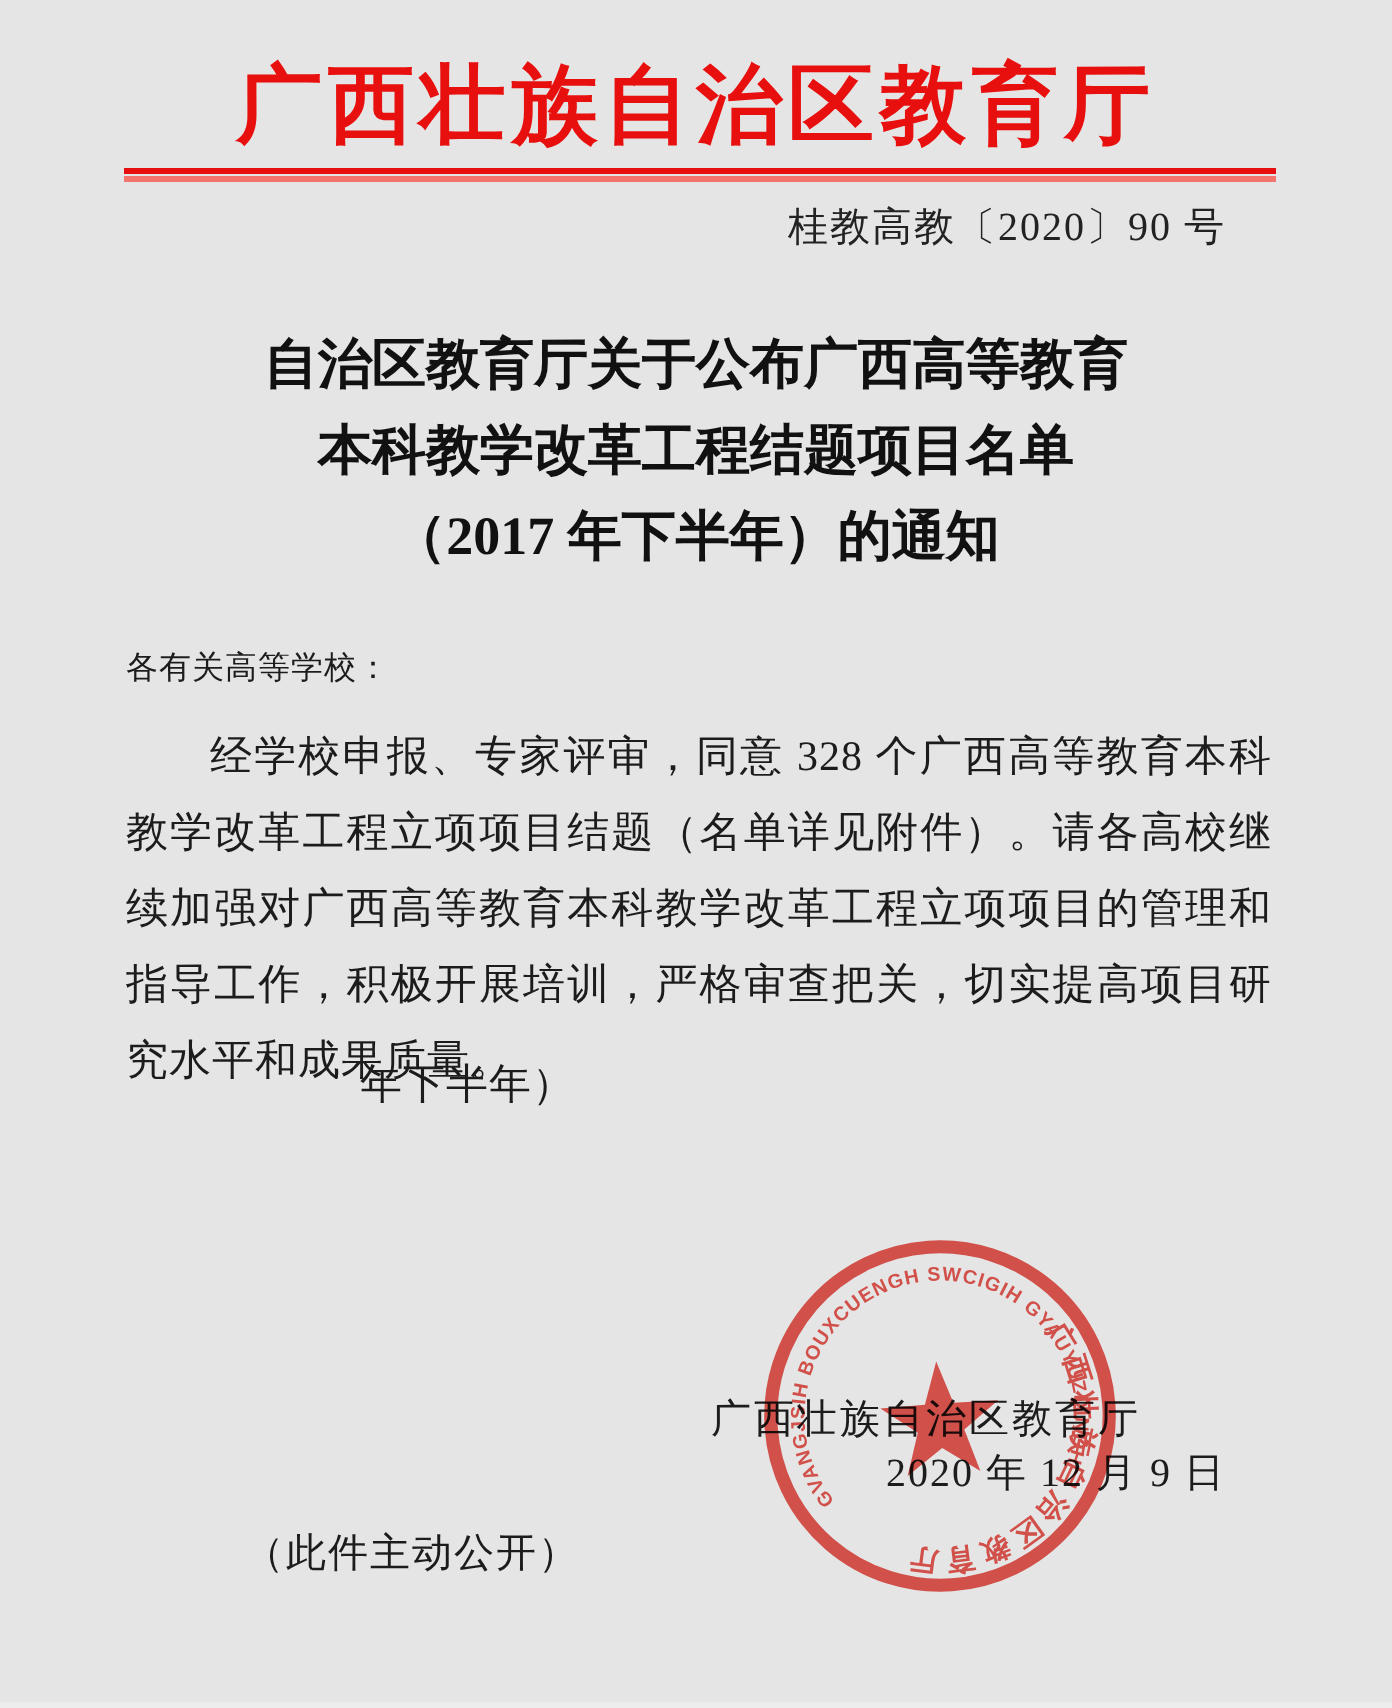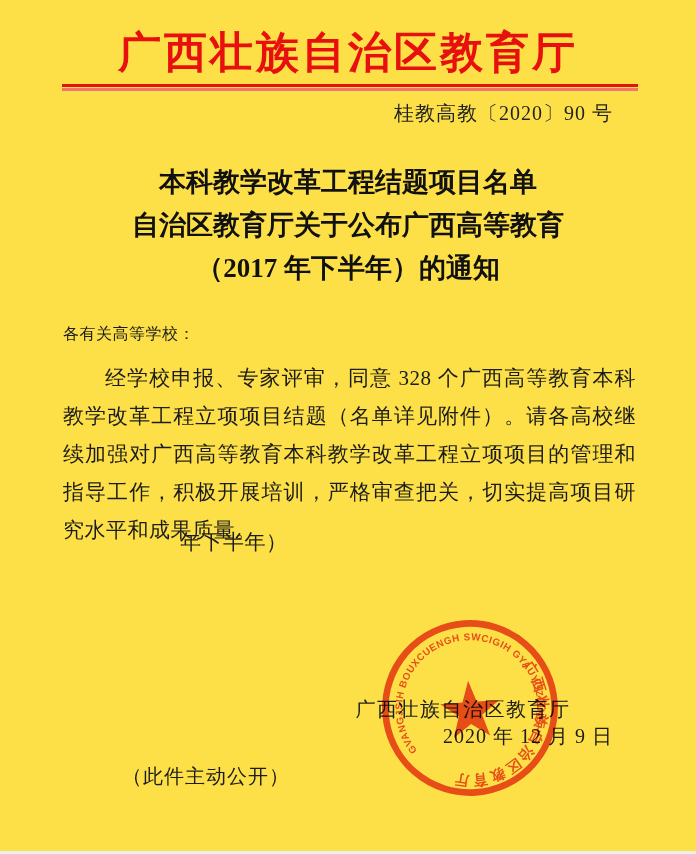--- a/index.html
+++ b/index.html
@@ -3,21 +3,21 @@
 <meta charset="utf-8">
 <style>
   * { margin: 0; padding: 0; box-sizing: border-box; }
   html, body { background: #ffffff; }
   body { font-family: "Liberation Serif", "DejaVu Serif", serif; color: #1c1c1c; }
 
   .page {
     position: relative;
     width: 696px;
     height: 854px;
-    background: #fde047;
+    background: #e5e5e5;
     overflow: hidden;
     border-bottom: 3px solid #ededed;
   }
 
   .agency-header {
     position: absolute;
     top: 24px; left: 0; right: 0;
     text-align: center;
     font-size: 43px;
     font-weight: 700;
@@ -124,22 +124,22 @@
   <div class="agency-header">广西壮族自治区教育厅</div>
 
   <div class="red-rule">
     <div class="rule-main"></div>
     <div class="rule-sub"></div>
   </div>
 
   <div class="doc-number">桂教高教〔2020〕90 号</div>
 
   <div class="doc-title">
+    <div>自治区教育厅关于公布广西高等教育</div>
     <div>本科教学改革工程结题项目名单</div>
-    <div>自治区教育厅关于公布广西高等教育</div>
     <div>（2017 年下半年）的通知</div>
   </div>
 
   <div class="salutation">各有关高等学校：</div>
 
   <div class="body-paragraph">经学校申报、专家评审，同意 328 个广西高等教育本科教学改革工程立项项目结题（名单详见附件）。请各高校继续加强对广西高等教育本科教学改革工程立项项目的管理和指导工作，积极开展培训，严格审查把关，切实提高项目研究水平和成果质量。</div>
 
   <div class="attachment">
     <div class="attachment-line2">年下半年）</div>
   </div>

